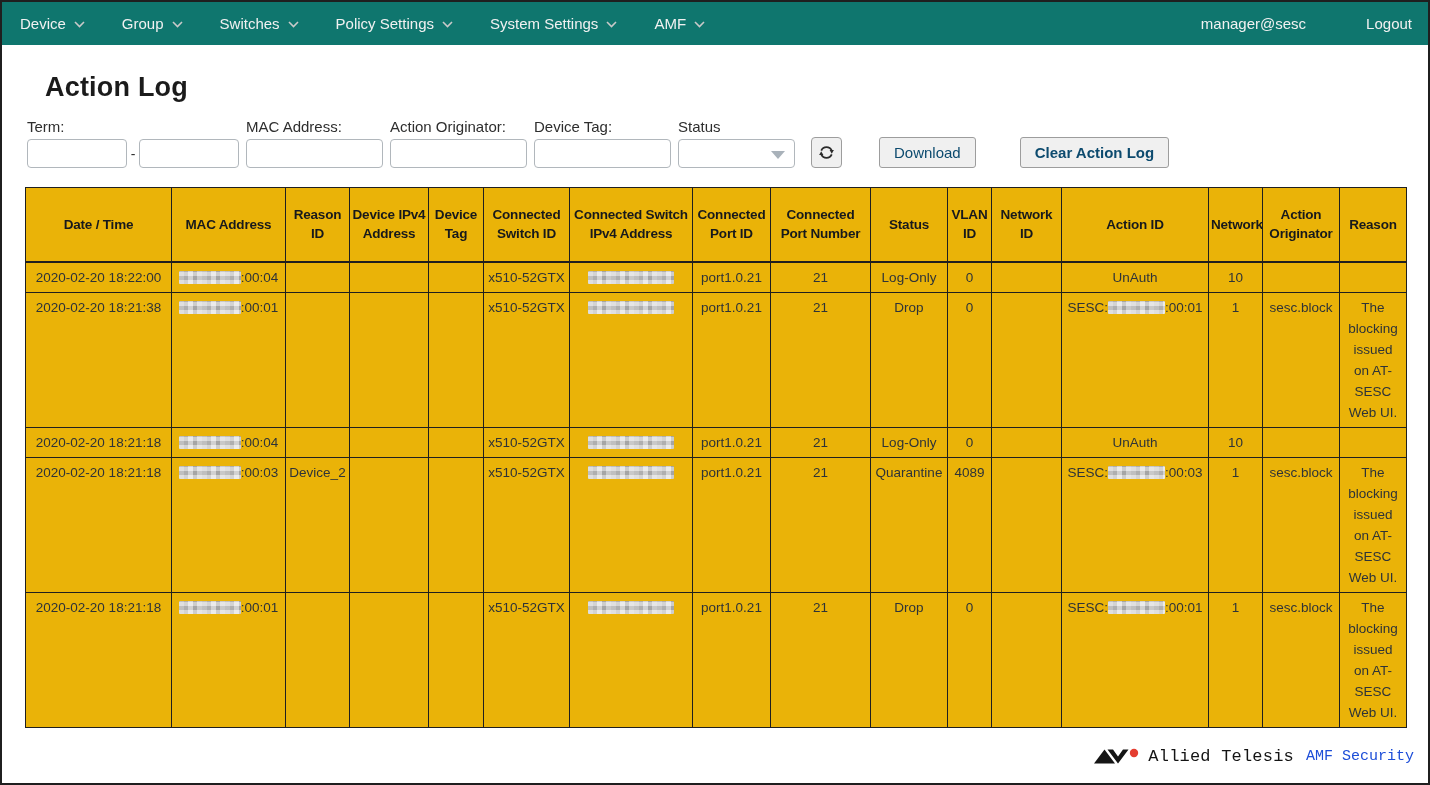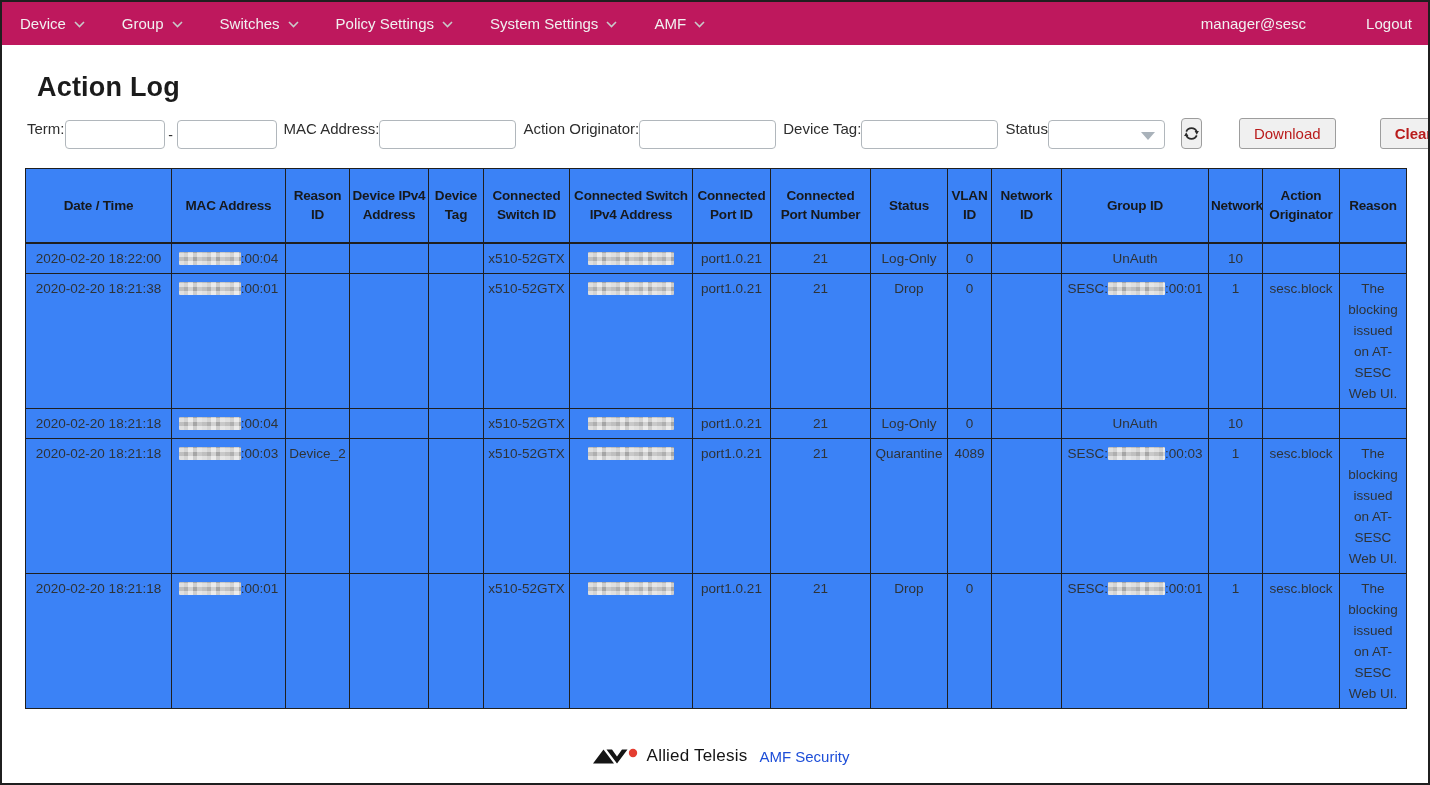--- a/index.html
+++ b/index.html
@@ -6,35 +6,35 @@
   html,body { background:#e8e8e8; }
   .frame {
     width:1430px; height:785px; margin:0 auto;
     background:#fff; border:2px solid #1f1f1f;
     display:flex; flex-direction:column;
     font-family:"Liberation Sans","DejaVu Sans",sans-serif;
     overflow:hidden;
   }
   
   nav {
-    flex:0 0 43px; background:#be185d; color:#f1f1f1;
+    flex:0 0 43px; background:#0f766e; color:#f1f1f1;
     display:flex; align-items:center; justify-content:space-between;
     padding:0 16px 0 18px; font-size:15px;
   }
   .nav-left { display:flex; align-items:center; gap:37px; }
   .nav-item { display:flex; align-items:center; gap:8px; cursor:pointer; white-space:nowrap; }
   .nav-item svg { margin-top:2px; }
   .nav-right { display:flex; align-items:center; gap:60px; }
   .logout { cursor:pointer; }
   
   main { flex:1 1 auto; padding:0 0 0 23px; }
-  h1 { margin:27px 0 15px 12px; font-size:27px; font-weight:600; color:#1b1b1b; letter-spacing:.2px; }
+  h1 { margin:27px 0 15px 20px; font-size:27px; font-weight:600; color:#1b1b1b; letter-spacing:.2px; }
   
   .filters { display:flex; align-items:flex-end; margin-left:2px; }
-  .fg { display:flex; flex-direction:row; margin-right:7px; }
+  .fg { display:flex; flex-direction:column; margin-right:7px; }
   .fg label { font-size:15px; color:#2e2e2e; margin-bottom:4px; white-space:nowrap; }
   .fg input {
     height:29px; width:137px; border:1px solid #b1b7bc; border-radius:4px;
     padding:0 7px; font-size:14px; color:#222; background:#fff; outline:none;
   }
   .term-row { display:flex; align-items:center; }
   .term-row input { width:100px; }
   .dash { width:12px; text-align:center; color:#333; font-size:14px; }
   .select {
     width:117px; height:29px; border:1px solid #b1b7bc; border-radius:4px;
@@ -45,29 +45,29 @@
     border-left:7px solid transparent; border-right:7px solid transparent;
     border-top:8px solid #a9b2ba;
   }
   .icon-btn {
     width:31px; height:31px; margin-left:9px;
     background:#f0f0f0; border:1px solid #9d9d9d; border-radius:4px;
     display:flex; align-items:center; justify-content:center; cursor:pointer;
   }
   .btn {
     height:31px; padding:0 14px; background:#f0f0f0; border:1px solid #9d9d9d;
-    border-radius:3px; font-size:15px; color:#b91c1c; cursor:pointer;
+    border-radius:3px; font-size:15px; color:#0c4a6e; cursor:pointer;
     font-family:inherit; white-space:nowrap;
   }
   .btn-download { margin-left:37px; }
   .btn-clear { margin-left:44px;font-weight:bold; }
   
   table {
     margin-top:19px; border-collapse:collapse; table-layout:fixed; width:1381px;
-    background:#3b82f6;
+    background:#eab308;
   }
   th {
     border:1px solid #1f1f1f; border-bottom:2px solid #1f1f1f;
     font-size:13.5px; font-weight:bold; color:#17191c; letter-spacing:-.2px;
     line-height:19px; padding:6px 2px; height:74px; text-align:center; vertical-align:middle;
   }
   td {
     border:1px solid #1f1f1f; font-size:13.5px; color:#2e3338;
     line-height:21px; padding:4px 3px; text-align:center; vertical-align:top;
     overflow-wrap:break-word;
@@ -76,22 +76,23 @@
   tr.short td { height:30px; }
   .px {
     display:inline-block; height:13px; vertical-align:-2px; border-radius:1px;
     background-image:
       repeating-linear-gradient(0deg, rgba(255,255,255,.35) 0 4px, rgba(0,0,0,.07) 4px 8px),
       repeating-linear-gradient(90deg, #cecece 0 5px, #bcbcbc 5px 9px, #e1e1e1 9px 14px, #b2b2b2 14px 18px, #d8d8d8 18px 23px);
   }
   
   footer {
     margin-top:auto; flex:0 0 42px;
-    display:flex; align-items:center; justify-content:center;
-    padding:0 4px 12px 16px;
+    display:flex; align-items:center; justify-content:flex-end;
+    padding:0 14px 12px 16px;
+    font-family:Liberation Mono, monospace;
   }
   .f-left { display:flex; align-items:center; }
   .brand { font-size:17px; color:#141414; margin-left:8px; letter-spacing:.2px; }
   .product { font-size:15px; color:#1d4ed8; margin-left:12px; }
   .f-right { display:flex; align-items:center; gap:10px; font-size:14.5px; color:#2c2c2c; }
   .about { color:#0b5ed7; text-decoration:underline; cursor:pointer; }
 </style>
 </head>
 <body>
 
@@ -210,21 +211,21 @@
             <th>Reason ID</th>
             <th>Device IPv4 Address</th>
             <th>Device Tag</th>
             <th>Connected Switch ID</th>
             <th>Connected Switch IPv4 Address</th>
             <th>Connected Port ID</th>
             <th>Connected Port Number</th>
             <th>Status</th>
             <th>VLAN ID</th>
             <th>Network ID</th>
-            <th>Group ID</th>
+            <th>Action ID</th>
             <th>Network</th>
             <th>Action Originator</th>
             <th>Reason</th>
           </tr>
         </thead>
         <tbody>
           <tr class="short">
             <td>2020-02-20 18:22:00</td>
             <td><span class="px" style="width: 62px;"></span>:00:04</td>
             <td></td>

